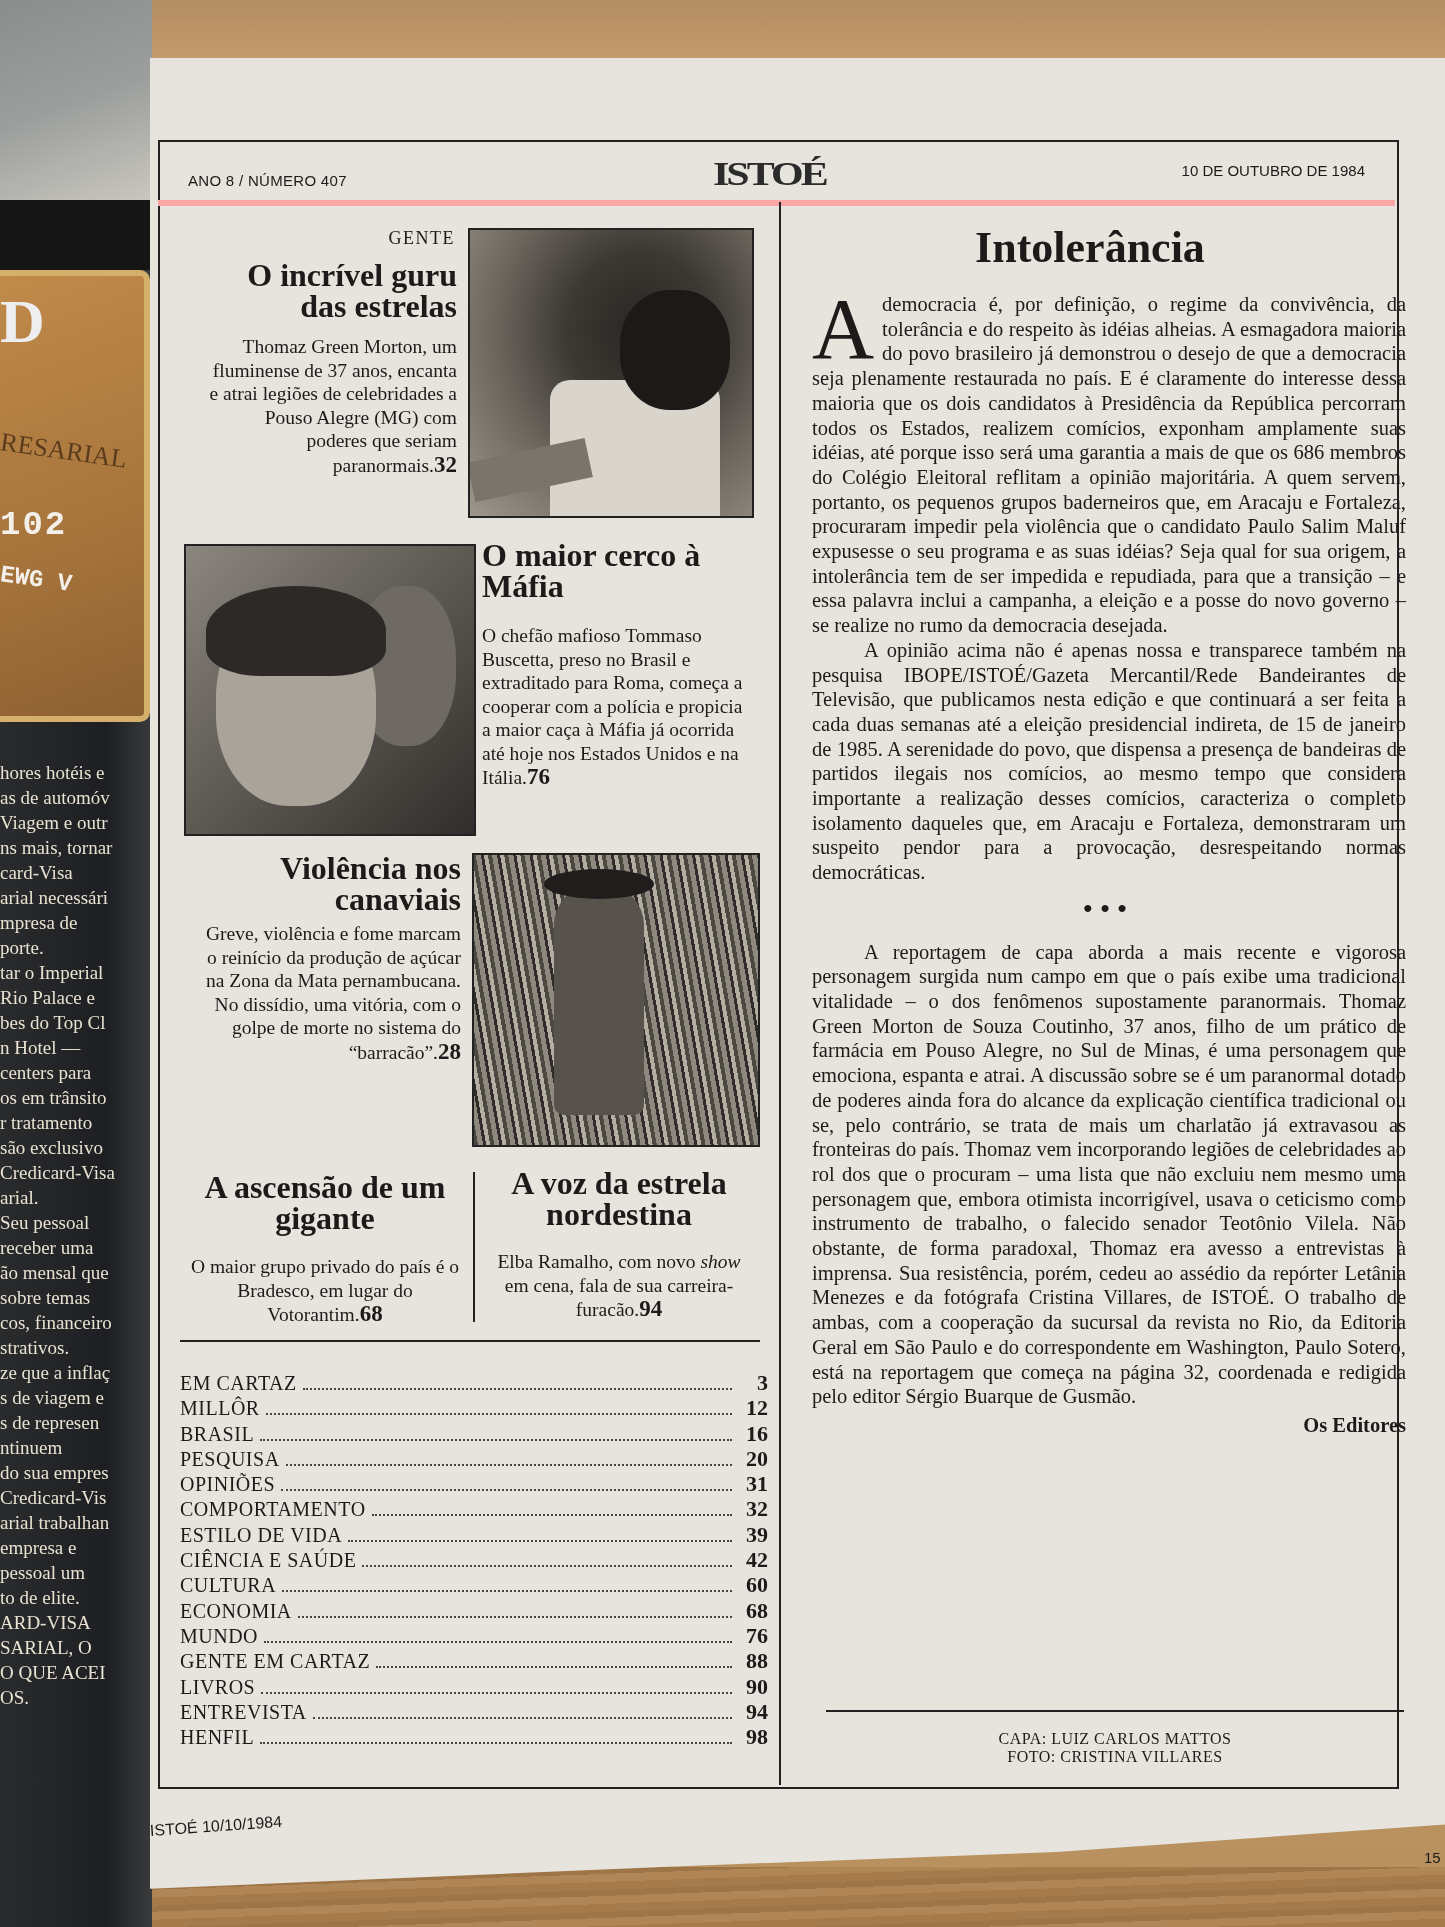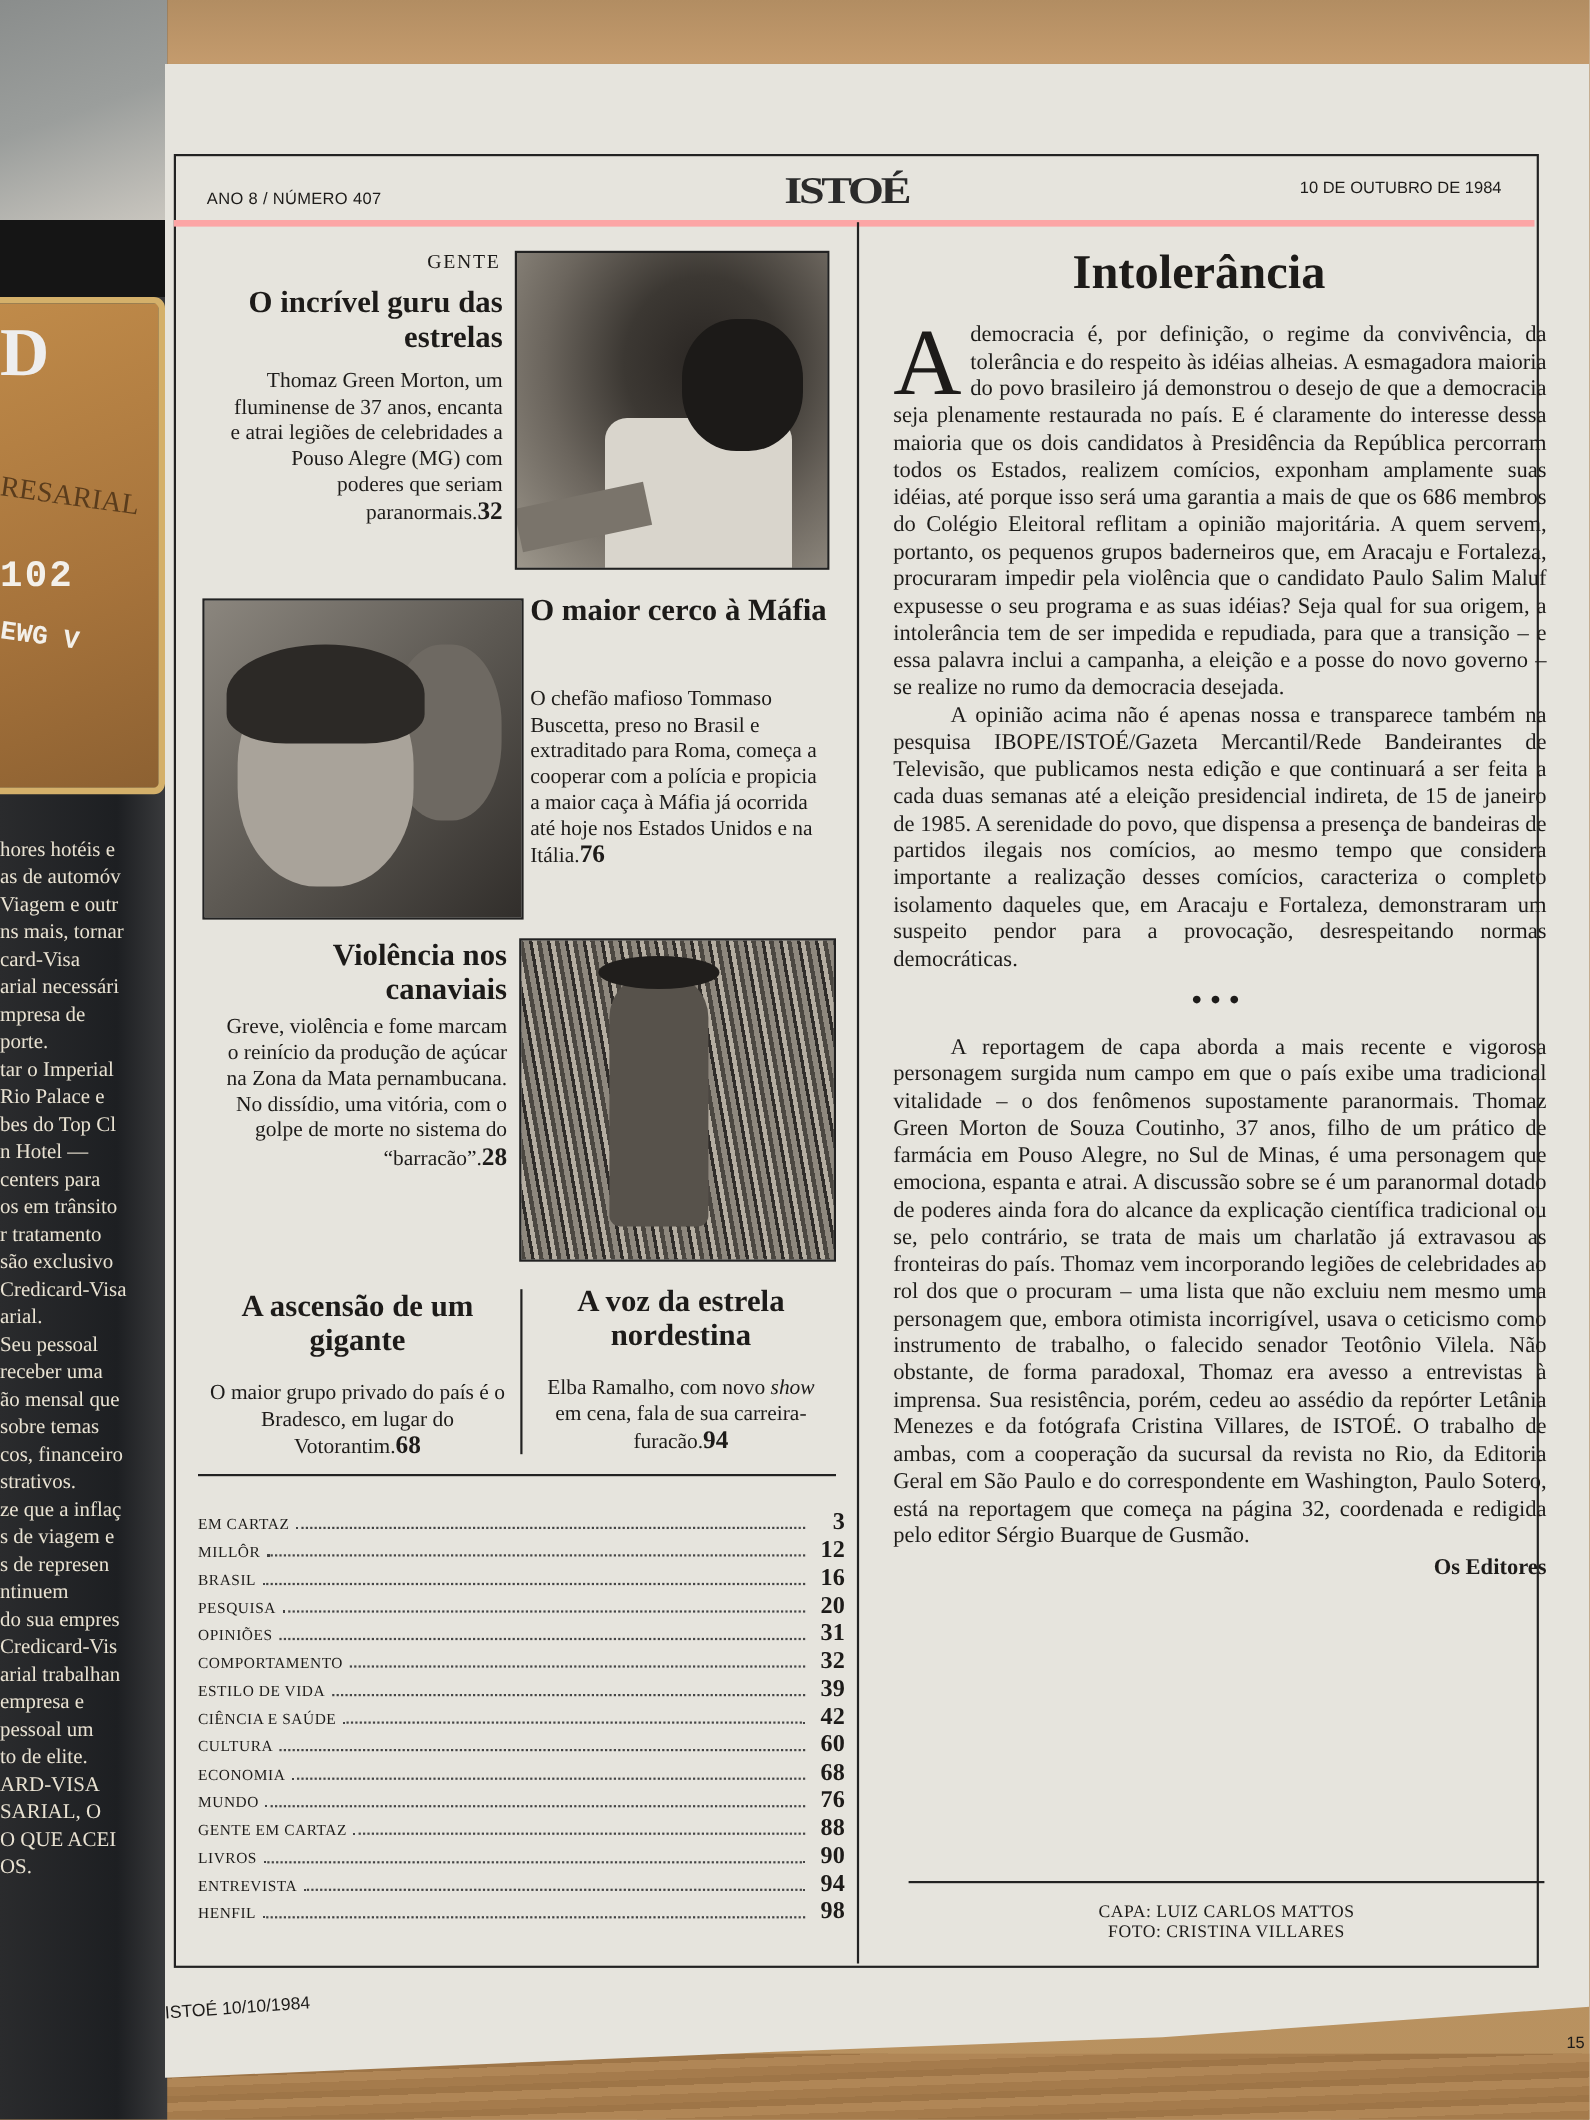--- a/index.html
+++ b/index.html
@@ -31,21 +31,21 @@
     background:#e6e4dd;box-shadow:-4px 0 10px rgba(0,0,0,.45);
     clip-path:polygon(0 0,100% 0,100% 96%,70% 97.5%,40% 98.3%,0 99.5%);}
   .frame{position:absolute;left:158px;top:140px;width:1237px;height:1645px;border:2px solid #222;}
   .header{position:absolute;left:158px;top:140px;width:1237px;height:60px;border-bottom:6px solid #fca5a5;}
   .hdr-left{position:absolute;left:30px;top:32px;font:15px "Liberation Sans",sans-serif;letter-spacing:.3px;}
   .hdr-logo{position:absolute;left:555px;top:14px;font:bold 42px "Liberation Serif",serif;letter-spacing:-3px;color:#2b2b2b;transform:scaleY(.82);transform-origin:top left;}
   .hdr-right{position:absolute;right:30px;top:22px;font:15px "Liberation Sans",sans-serif;}
   .col-divider{position:absolute;left:779px;top:202px;width:2px;height:1583px;background:#222;}
   
   .capa-label{position:absolute;left:380px;top:228px;width:75px;text-align:right;font:18px "Liberation Serif",serif;letter-spacing:1.5px;}
-  .story-h{font-weight:bold;font-size:28px;line-height:31px;}
+  .story-h{font-weight:bold;font-size:32px;line-height:31px;}
   .story-p{font-size:19.5px;line-height:23.5px;}
   .pg{font-weight:bold;font-size:23px;}
   .s1-title{position:absolute;left:200px;top:260px;width:257px;text-align:right;}
   .s1-body{position:absolute;left:200px;top:335px;width:257px;text-align:right;}
   .photo{position:absolute;border:2px solid #222;overflow:hidden;}
   .photo1{left:468px;top:228px;width:282px;height:286px;
     background:radial-gradient(ellipse at 60% 35%,#2a2623 0%,#3c3833 30%,#6b655d 60%,#9d978c 100%);}
   .photo1 .face{position:absolute;left:150px;top:60px;width:110px;height:120px;border-radius:45%;background:#1c1a18;}
   .photo1 .shirt{position:absolute;left:80px;top:150px;width:170px;height:140px;background:#d9d5cc;border-radius:20px 20px 0 0;}
   .photo1 .arm{position:absolute;left:0;top:220px;width:120px;height:40px;background:#7a746b;transform:rotate(-12deg);}
@@ -64,21 +64,21 @@
   .s3-body{position:absolute;left:200px;top:922px;width:261px;text-align:right;}
   .s4-title{position:absolute;left:180px;top:1172px;width:290px;text-align:center;}
   .s4-body{position:absolute;left:180px;top:1255px;width:290px;text-align:center;}
   .s5-title{position:absolute;left:484px;top:1168px;width:270px;text-align:center;}
   .s5-body{position:absolute;left:484px;top:1250px;width:270px;text-align:center;}
   .small-divider{position:absolute;left:473px;top:1172px;width:2px;height:150px;background:#222;}
   .hr-left{position:absolute;left:180px;top:1340px;width:580px;height:2px;background:#222;}
   
   .toc{position:absolute;left:180px;top:1370px;width:588px;}
   .toc-row{display:flex;align-items:baseline;height:25.3px;}
-  .toc-label{font-size:14px;letter-spacing:.5px;white-space:nowrap;}
+  .toc-label{font-size:20px;letter-spacing:.5px;white-space:nowrap;}
   .toc-dots{flex:1;border-bottom:2px dotted #444;margin:0 6px 5px 6px;}
   .toc-page{font-weight:bold;font-size:22px;min-width:30px;text-align:right;}
   
   .ed-title{position:absolute;left:790px;top:222px;width:600px;text-align:center;font:bold 44px "Liberation Serif",serif;}
   .ed-body{position:absolute;left:812px;top:292px;width:594px;font-size:20.5px;line-height:24.7px;text-align:justify;}
   .ed-body p{margin:0;}
   .ed-body p.ind{text-indent:52px;}
   .dropcap{float:left;font-size:86px;line-height:66px;margin:4px 8px 0 0;font-weight:normal;}
   .dots{text-align:center;font-size:26px;letter-spacing:8px;margin:12px 0 18px;font-weight:bold;}
   .signature{text-align:right;font-weight:bold;margin-top:4px;}

